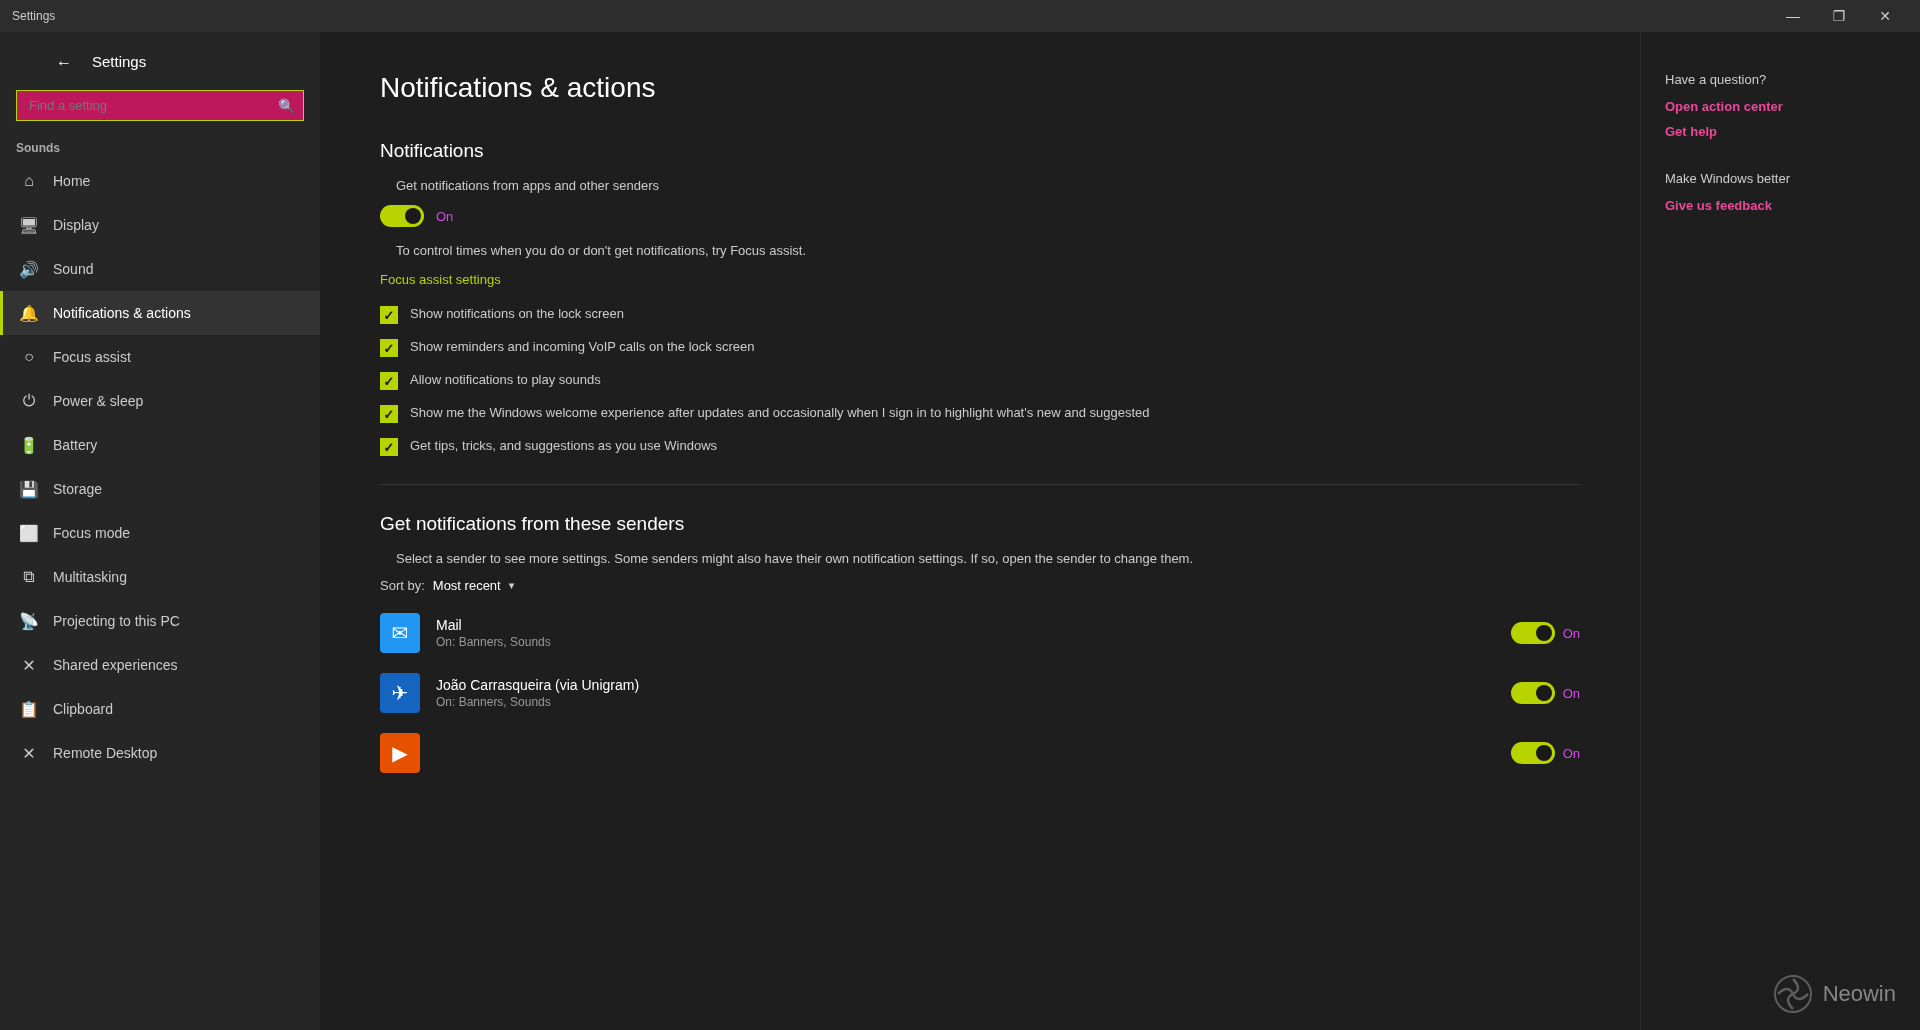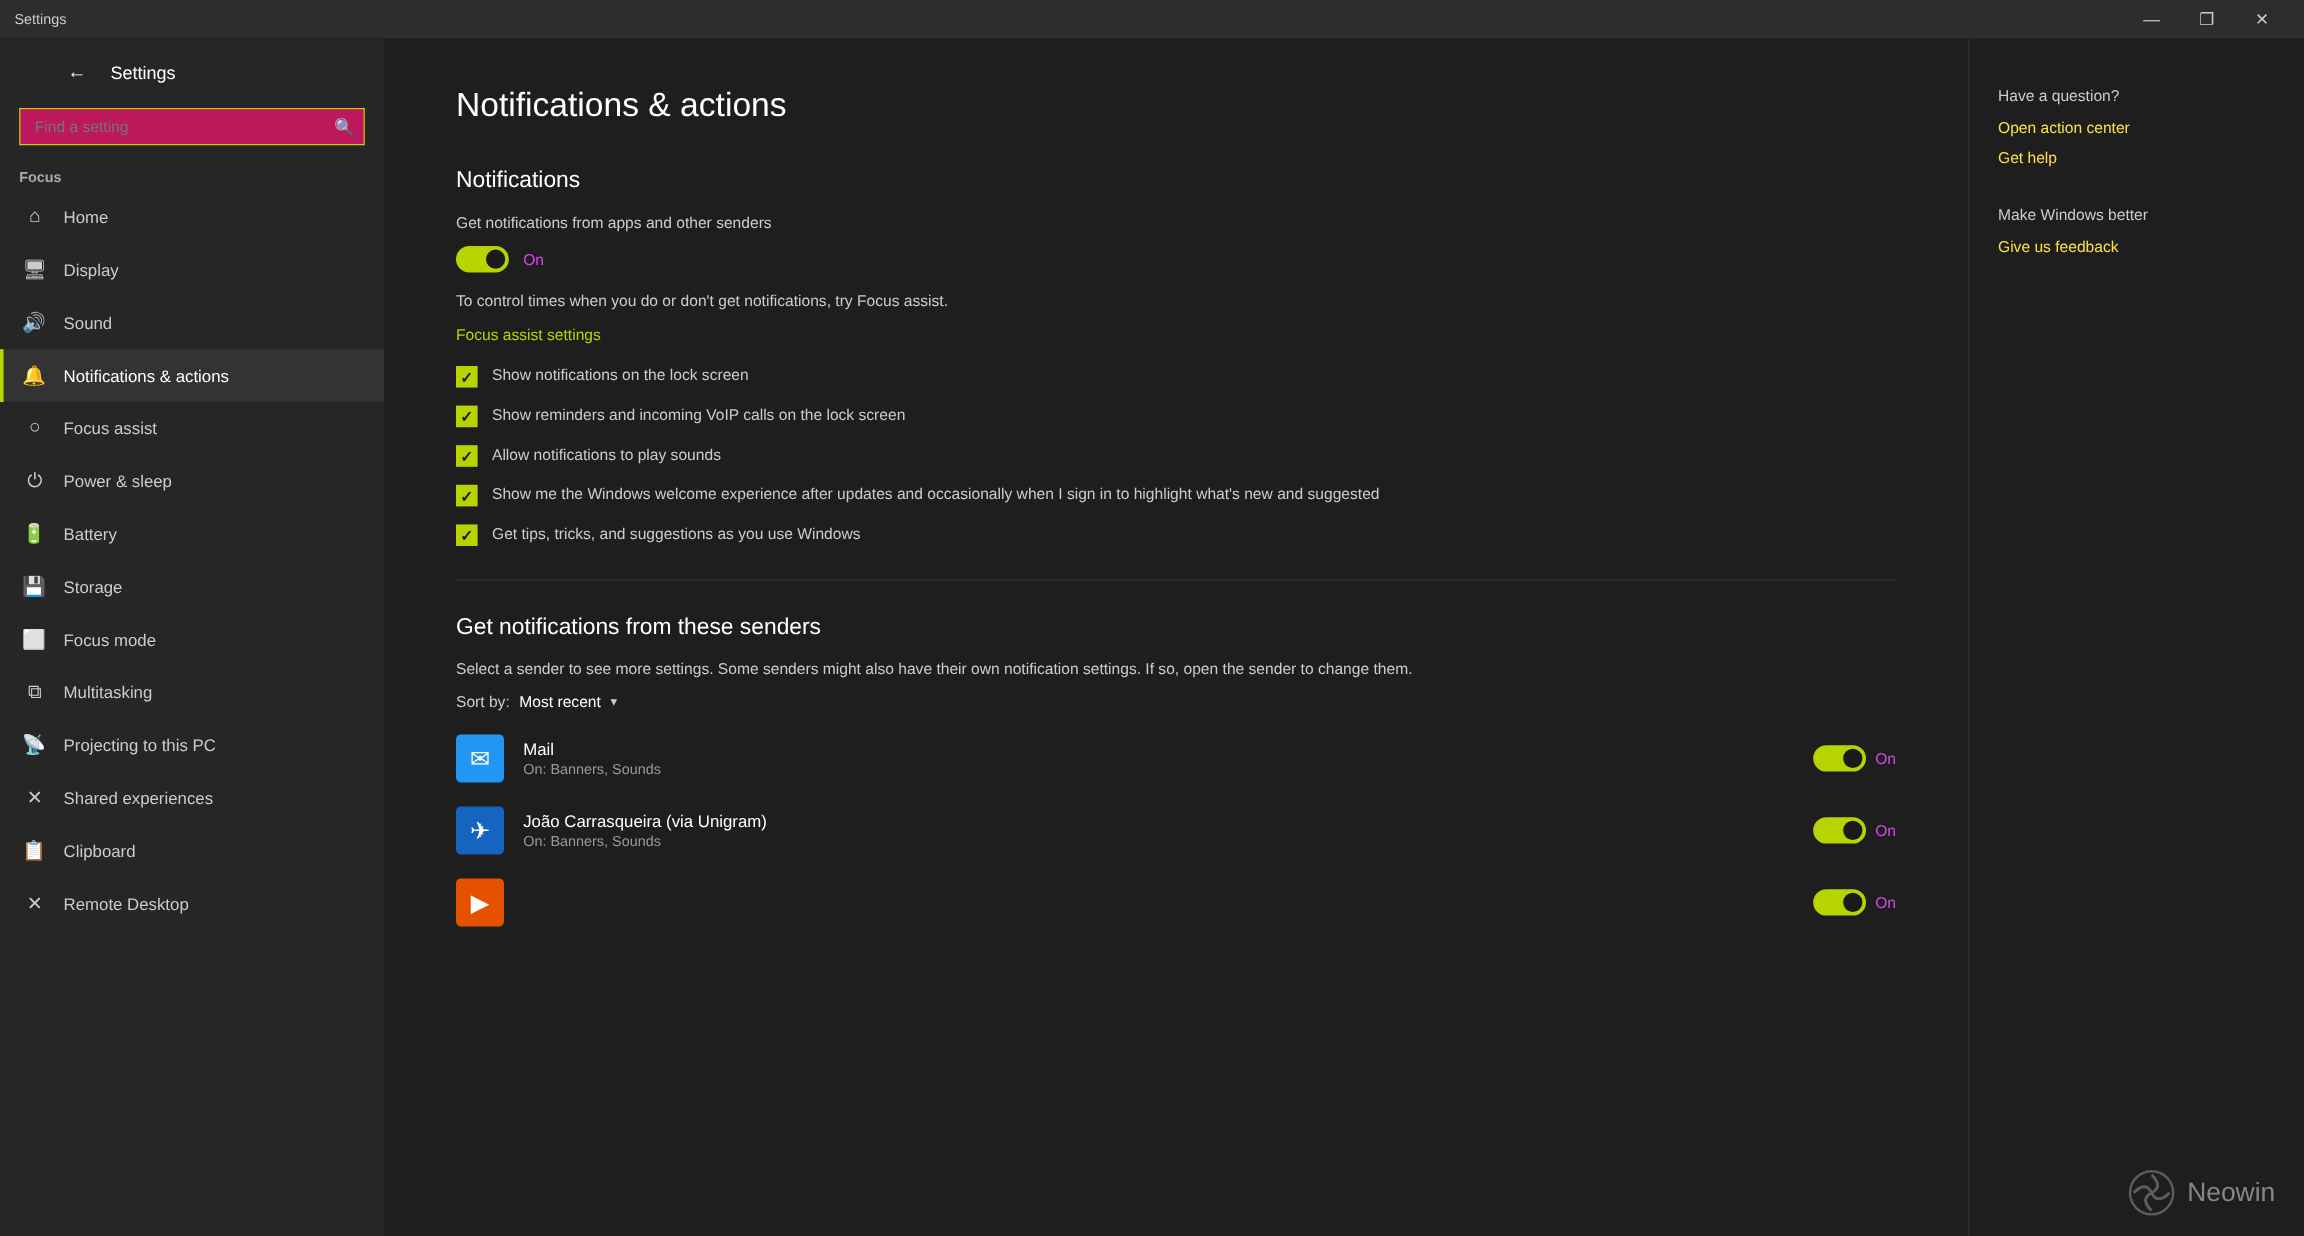--- a/index.html
+++ b/index.html
@@ -157,20 +157,21 @@
     .section-title {
       font-size: 19px;
       font-weight: 400;
       color: #fff;
       margin-bottom: 16px;
     }
     .section-desc {
       font-size: 13px;
       color: #ccc;
       margin-bottom: 12px;
+      margin-left: 16px;
     }
     .toggle-row {
       display: flex;
       align-items: center;
       gap: 12px;
       margin-bottom: 16px;
     }
     .toggle {
       width: 44px;
       height: 22px;
@@ -299,26 +300,27 @@
       padding: 40px 24px;
       border-left: 1px solid #2d2d2d;
       flex-shrink: 0;
     }
     .help-title {
       font-size: 13px;
       color: #ccc;
       margin-bottom: 12px;
     }
     .help-link {
-      color: #fde047;
+      color: #ec4899;
       font-size: 13px;
       cursor: pointer;
       display: block;
       margin-bottom: 10px;
       text-decoration: none;
+      font-weight: bold;
     }
     .make-better-title {
       font-size: 13px;
       color: #ccc;
       margin-top: 32px;
       margin-bottom: 12px;
     }
 
     
     .neowin-watermark {
@@ -358,21 +360,21 @@
 
   <div class="sidebar">
     <div class="sidebar-header">
       <button class="back-btn">←</button>
       <span class="sidebar-app-title">Settings</span>
     </div>
     <div class="search-box">
       <input class="search-input" type="text" placeholder="Find a setting" style="">
       <button class="search-icon-btn">🔍</button>
     </div>
-    <div class="system-label">Focus</div>
+    <div class="system-label">Sounds</div>
     <div id="nav-list">
 
     <div class="nav-item">
       <span class="nav-icon">⌂</span>
       <span>Home</span>
     </div>
         <div class="nav-item">
       <span class="nav-icon">🖥</span>
       <span>Display</span>
     </div>

